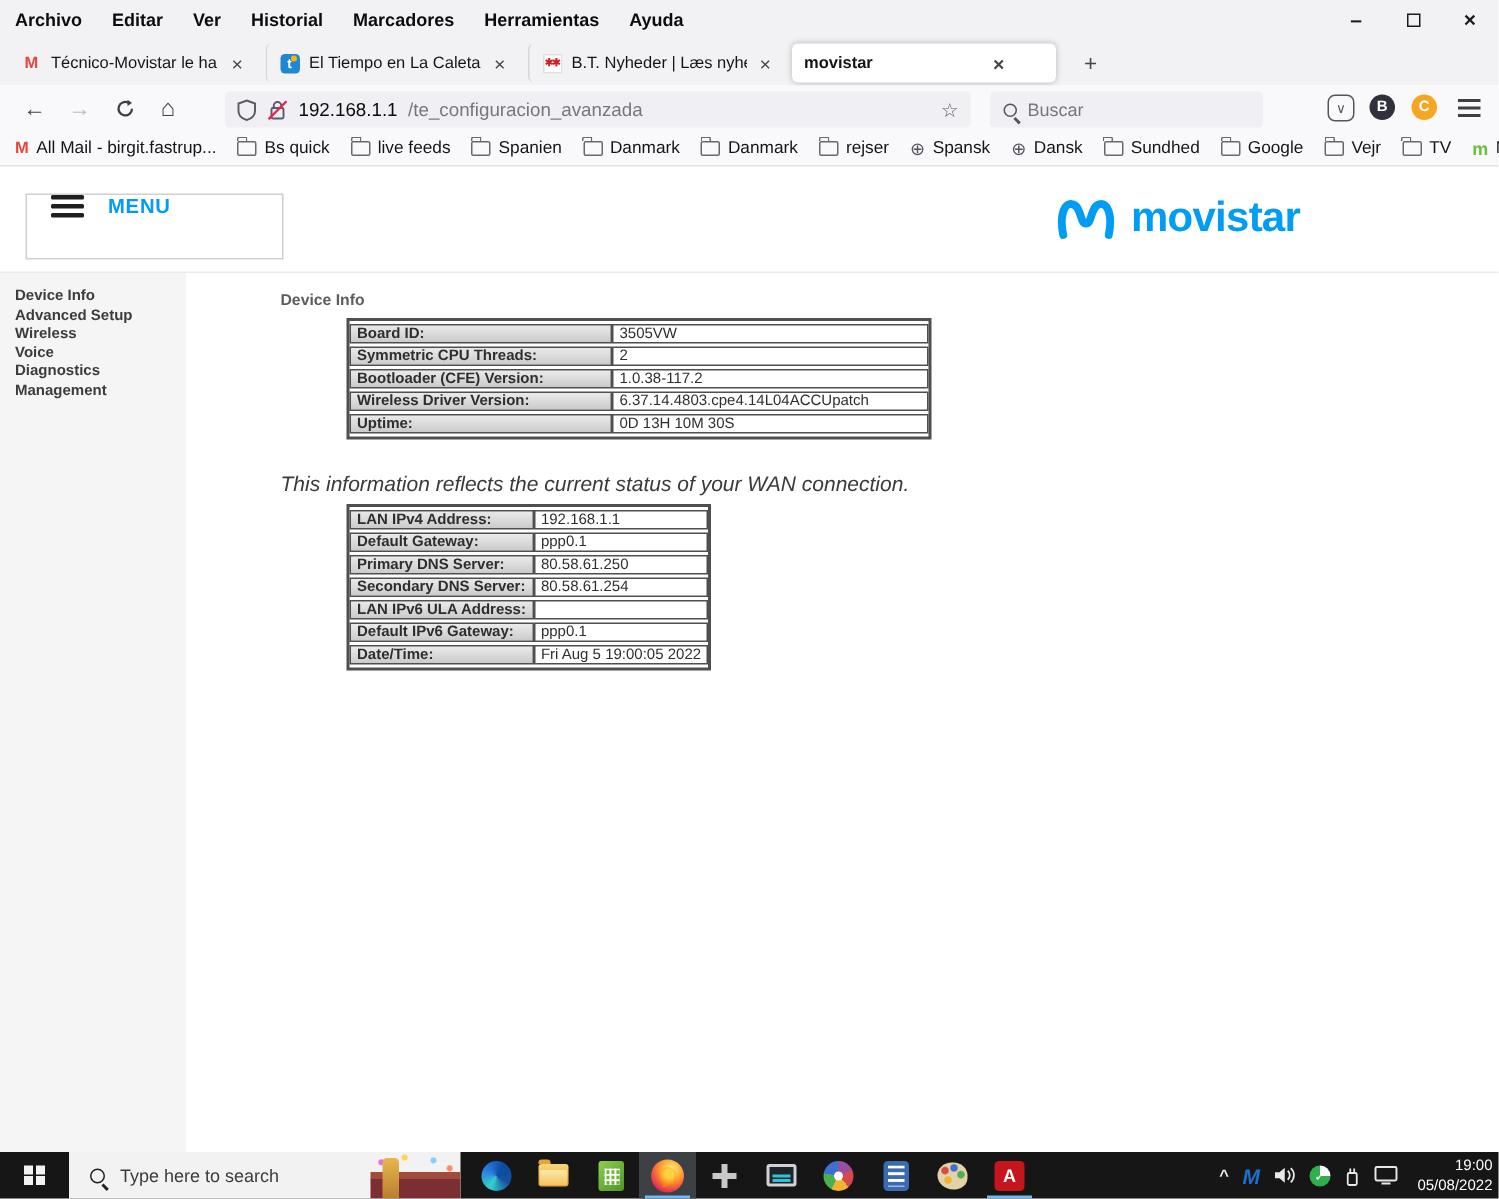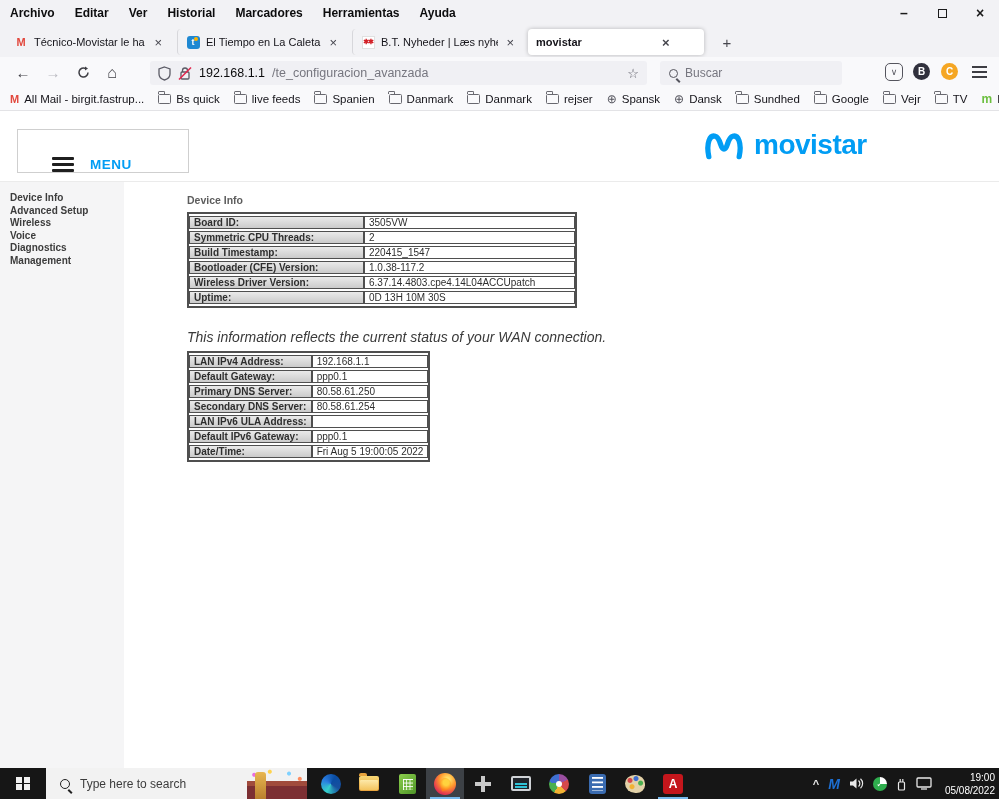--- a/index.html
+++ b/index.html
@@ -46,33 +46,33 @@
   #bookmarksbar { position:absolute; left:0; top:88px; width:999px; height:23px; background:#f9f9fb; border-bottom:1px solid #e3e3e6; display:flex; align-items:center; padding-left:10px; gap:14px; font-size:11.5px; color:#15141a; }
   .bm { display:flex; align-items:center; gap:5px; white-space:nowrap; }
   .folder { width:13px; height:10px; border:1.3px solid #68686f; border-radius:1.5px; position:relative; flex:none; }
   .folder::before { content:""; position:absolute; top:-4px; left:-1.3px; width:5px; height:2px; border:1.3px solid #68686f; border-bottom:none; border-radius:1.5px 1.5px 0 0; }
   .globe { font-size:12px; color:#55555e; }
   .mojeek-m { color:#6cbf3f; font-weight:bold; font-size:12px; }
 
   
   #content { position:absolute; left:0; top:112px; width:999px; height:656px; background:#fff; }
   #page-header { position:absolute; left:0; top:0; width:999px; height:70px; background:#fff; border-bottom:1px solid #ebebeb; }
-  #menu-box { position:absolute; left:17px; top:17px; width:172px; height:44px; border:1px solid #cfcfcf; background:#fff; display:flex; align-items:flex-end; gap:16px; padding-left:34px; }
+  #menu-box { position:absolute; left:17px; top:17px; width:172px; height:44px; border:1px solid #cfcfcf; background:#fff; display:flex; align-items:flex-start; gap:16px; padding-left:16px; }
   .ham-bars { width:22px; height:15px; display:flex; flex-direction:column; justify-content:space-between; }
   .ham-bars span { height:3.2px; background:#1f1f1f; border-radius:1px; }
   #menu-label { color:#019df4; font-weight:bold; font-size:13.5px; letter-spacing:0.5px; }
   #logo { position:absolute; left:703px; top:13px; height:40px; display:flex; align-items:center; gap:9px; }
   #brand-text { color:#019df4; font-size:28px; font-weight:600; letter-spacing:-0.5px; }
 
   #sidebar { position:absolute; left:0; top:70px; width:124px; height:586px; background:#f5f5f6; padding:10px 0 0 10px; }
   .side-item { font-size:10px; font-weight:bold; color:#3c3c3c; line-height:12.5px; cursor:pointer; }
 
   #main { position:absolute; left:187px; top:70px; width:620px; }
   #page-title { margin-top:12px; font-size:10.5px; font-weight:bold; color:#5d5d5d; }
-  table.rtable { border:2px solid #4f4f4f; border-spacing:0 2px; background:#fff; margin-top:6px; }
+  table.rtable { border:2px solid #4f4f4f; border-spacing:0 2px; background:#fff; margin-top:6px;margin-left:44px; }
   table.rtable td { border:1px solid #4f4f4f; height:13px; padding:0 4px; font-size:10px; color:#2e2e2e; white-space:nowrap; }
   td.tlabel { background:linear-gradient(180deg,#eaeaea,#cbcbcb); font-weight:bold; }
   #device-table td.tlabel { width:175px; } #device-table td.tvalue { width:211px; }
   #wan-table td.tlabel { width:98px; } #wan-table td.tvalue { width:88px; }
   #wan-note { margin-top:21px; font-size:14px; color:#3a3a3a;font-style:italic; }
   #device-table { margin-top:6px; }
   #wan-table { margin-top:6px; }
 
   
   #taskbar { position:absolute; left:0; top:768px; width:999px; height:31px; background:#161616; }
@@ -309,24 +309,20 @@
       <tbody>
           <tr>
             <td class="tlabel">Board ID:</td>
             <td class="tvalue">3505VW</td>
           </tr>
       <tr>
             <td class="tlabel">Symmetric CPU Threads:</td>
             <td class="tvalue">2</td>
           </tr>
       <tr>
-            <td class="tlabel">Build Timestamp:</td>
-            <td class="tvalue">220415_1547</td>
-          </tr>
-      <tr>
             <td class="tlabel">Bootloader (CFE) Version:</td>
             <td class="tvalue">1.0.38-117.2</td>
           </tr>
       <tr>
             <td class="tlabel">Wireless Driver Version:</td>
             <td class="tvalue">6.37.14.4803.cpe4.14L04ACCUpatch</td>
           </tr>
       <tr>
             <td class="tlabel">Uptime:</td>
             <td class="tvalue">0D 13H 10M 30S</td>

